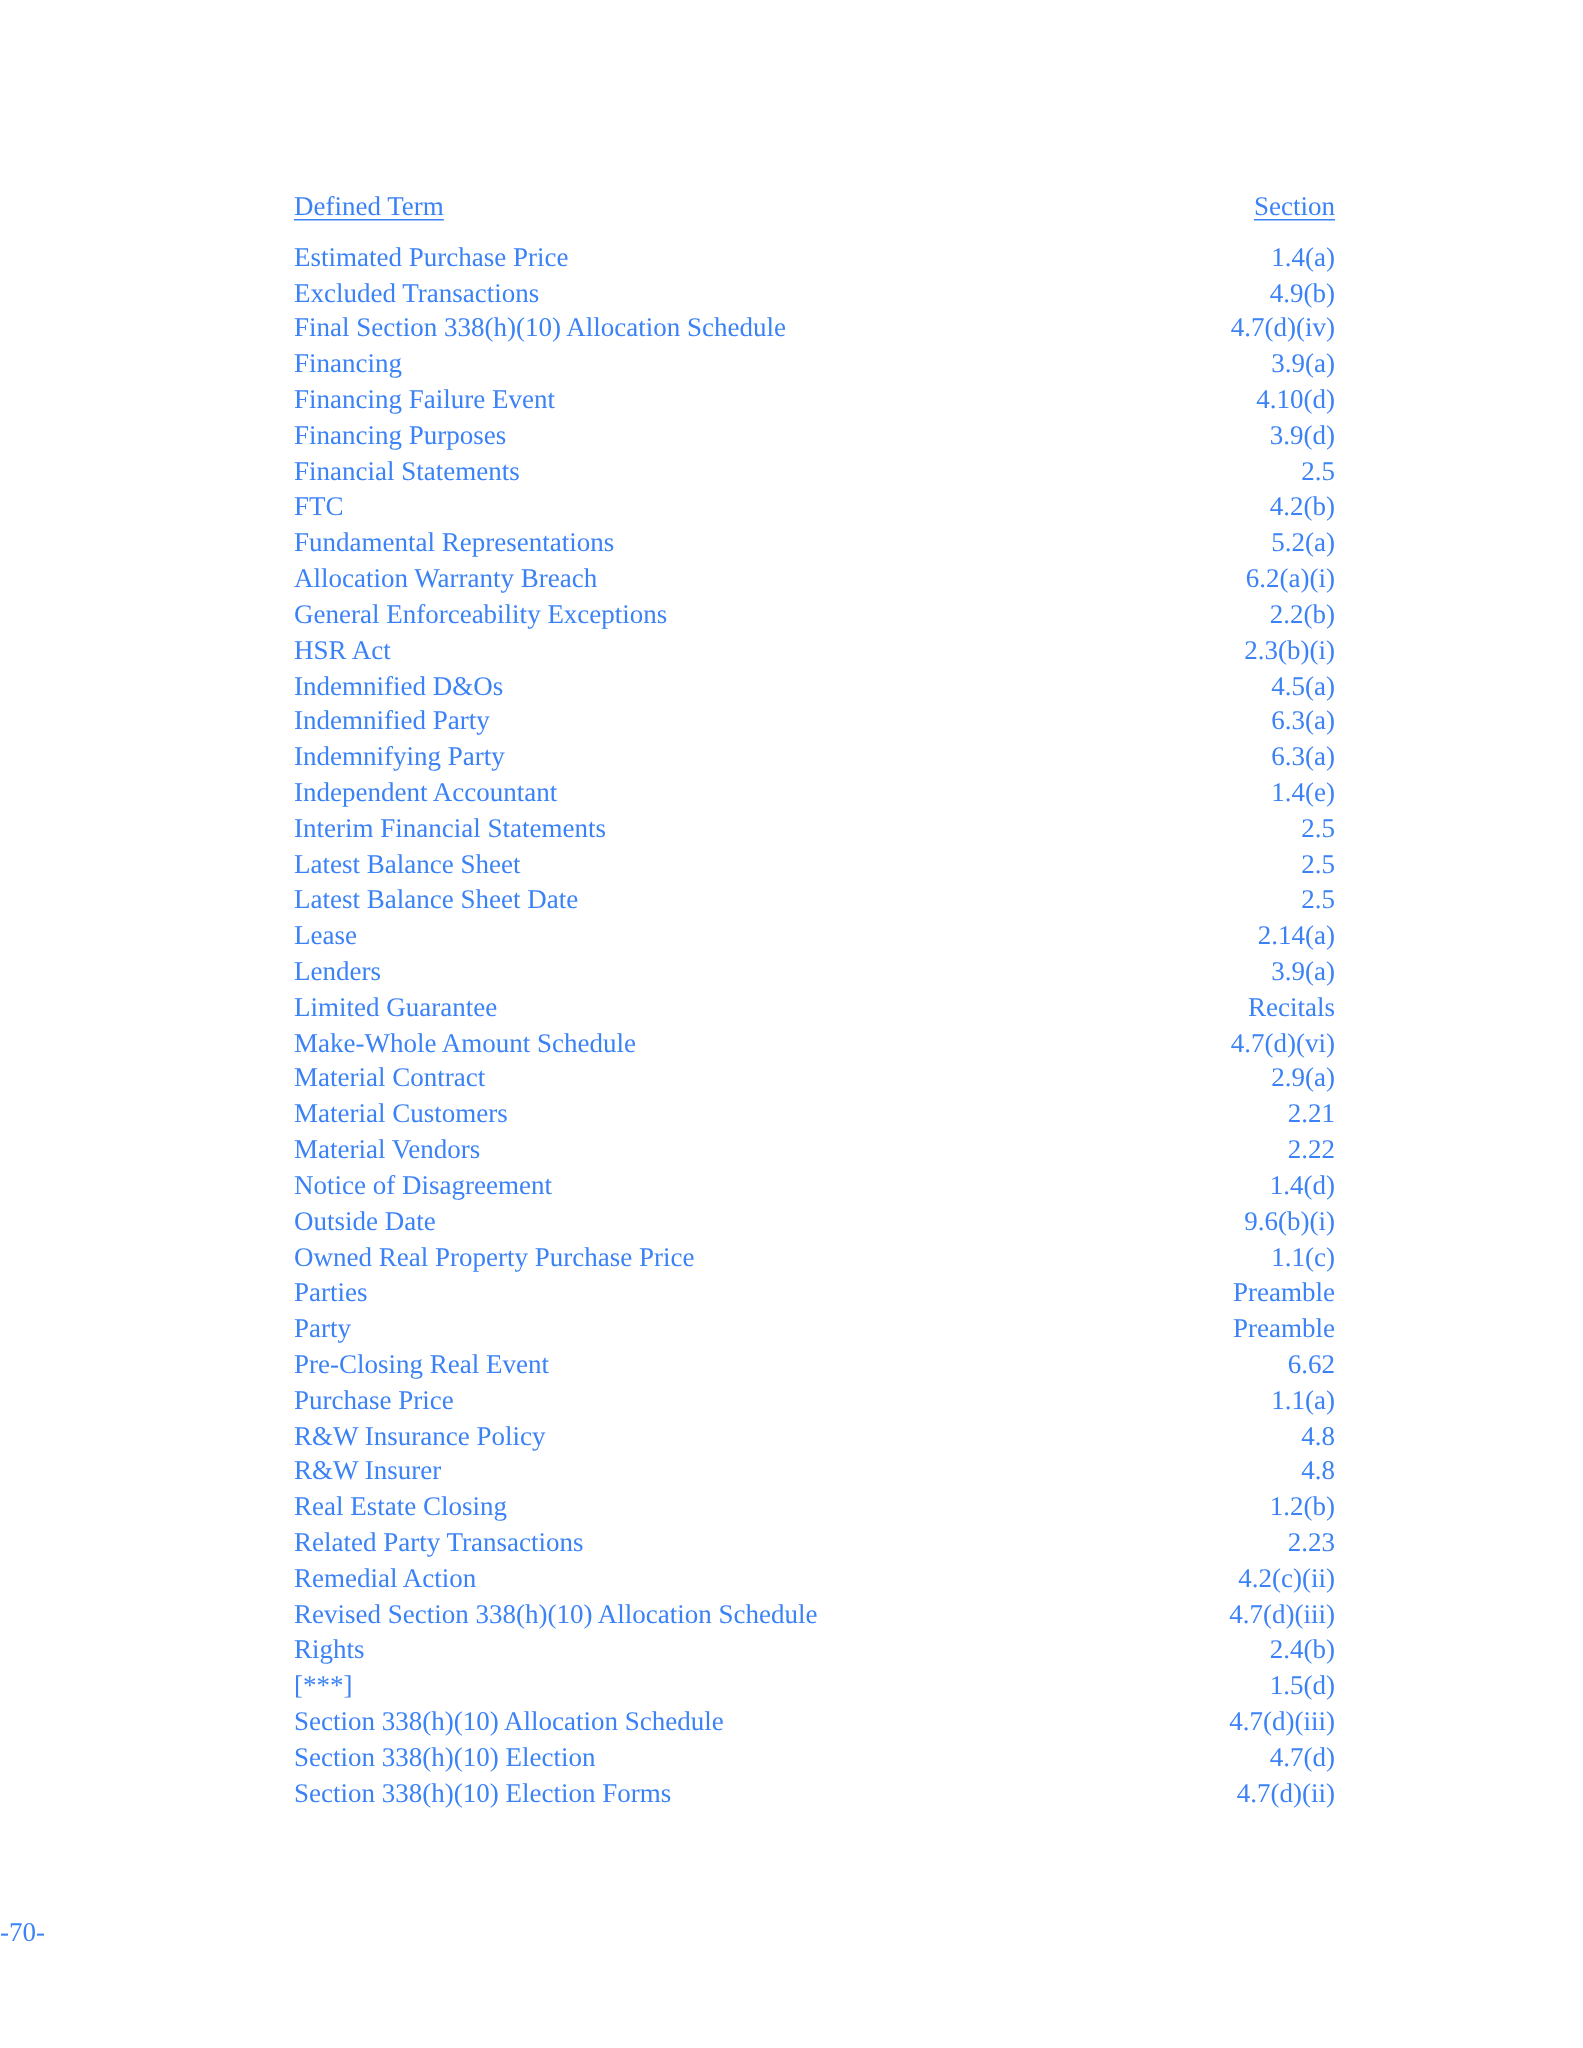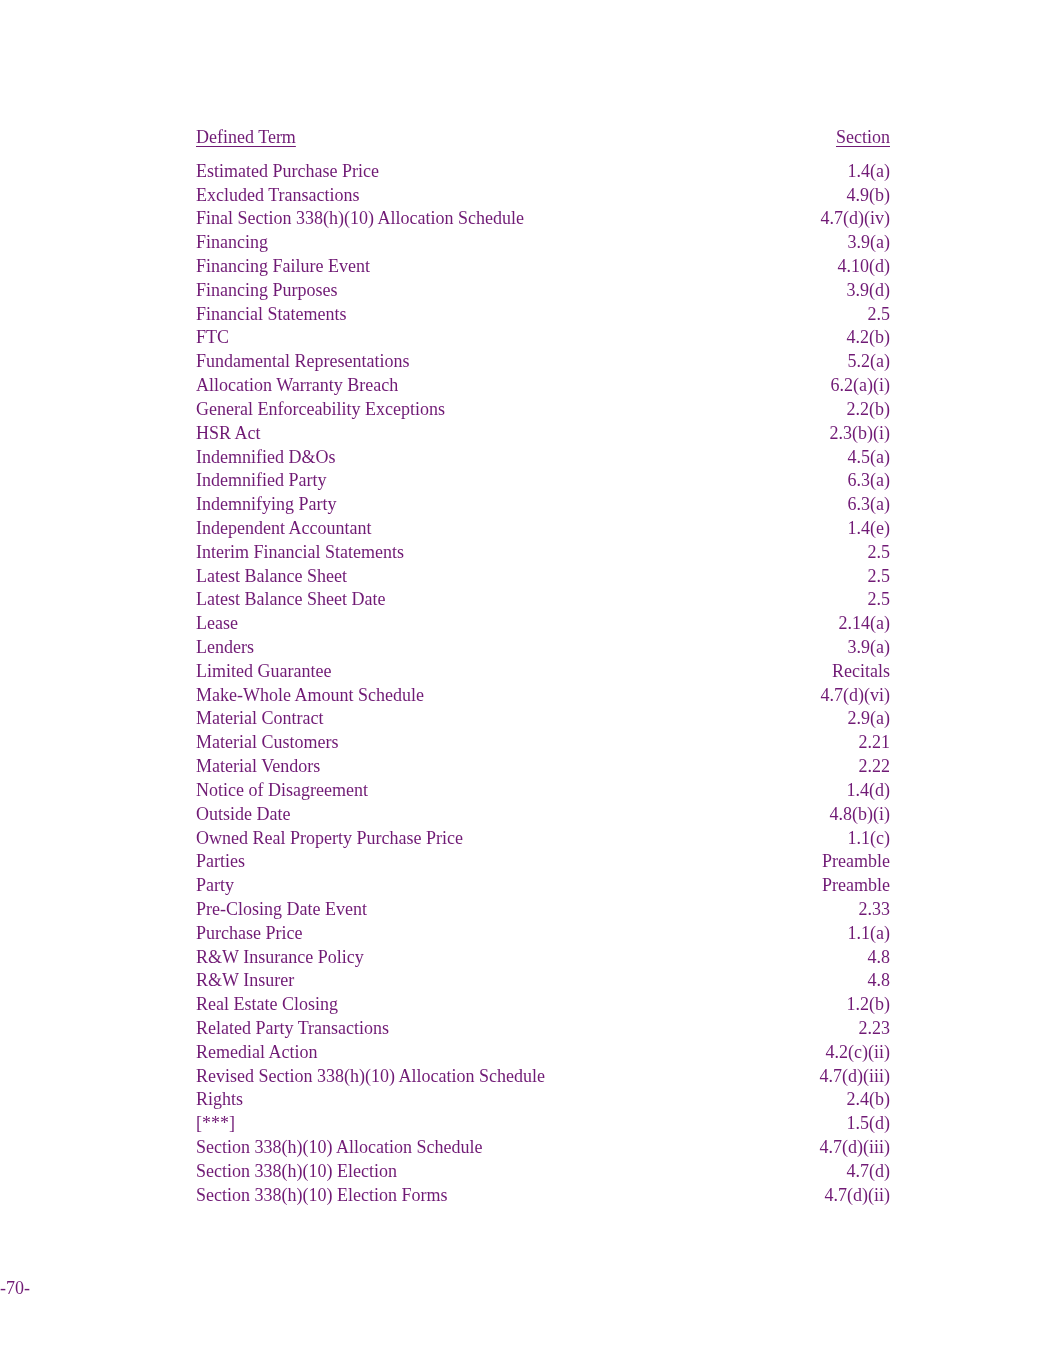--- a/index.html
+++ b/index.html
@@ -5,21 +5,21 @@
   html, body {
     margin: 0;
     padding: 0;
     background: #ffffff;
   }
   .page {
     position: relative;
     width: 1055px;
     height: 1365px;
     background: #ffffff;
-    color: #701a75;
+    color: #3b82f6;
     font-family: "Liberation Serif", "DejaVu Serif", serif;
     overflow: hidden;
   }
   .content {
     position: absolute;
     left: 196px;
     top: 126px;
     width: 694px;
   }
   .header-row {
@@ -174,37 +174,37 @@
         <div class="trow">
           <span class="term">Material Vendors</span>
           <span class="section">2.22</span>
         </div>
         <div class="trow">
           <span class="term">Notice of Disagreement</span>
           <span class="section">1.4(d)</span>
         </div>
         <div class="trow">
           <span class="term">Outside Date</span>
-          <span class="section">4.8(b)(i)</span>
+          <span class="section">9.6(b)(i)</span>
         </div>
         <div class="trow">
           <span class="term">Owned Real Property Purchase Price</span>
           <span class="section">1.1(c)</span>
         </div>
         <div class="trow">
           <span class="term">Parties</span>
           <span class="section">Preamble</span>
         </div>
         <div class="trow">
           <span class="term">Party</span>
           <span class="section">Preamble</span>
         </div>
         <div class="trow">
-          <span class="term">Pre-Closing Date Event</span>
-          <span class="section">2.33</span>
+          <span class="term">Pre-Closing Real Event</span>
+          <span class="section">6.62</span>
         </div>
         <div class="trow">
           <span class="term">Purchase Price</span>
           <span class="section">1.1(a)</span>
         </div>
         <div class="trow">
           <span class="term">R&amp;W Insurance Policy</span>
           <span class="section">4.8</span>
         </div>
         <div class="trow">

